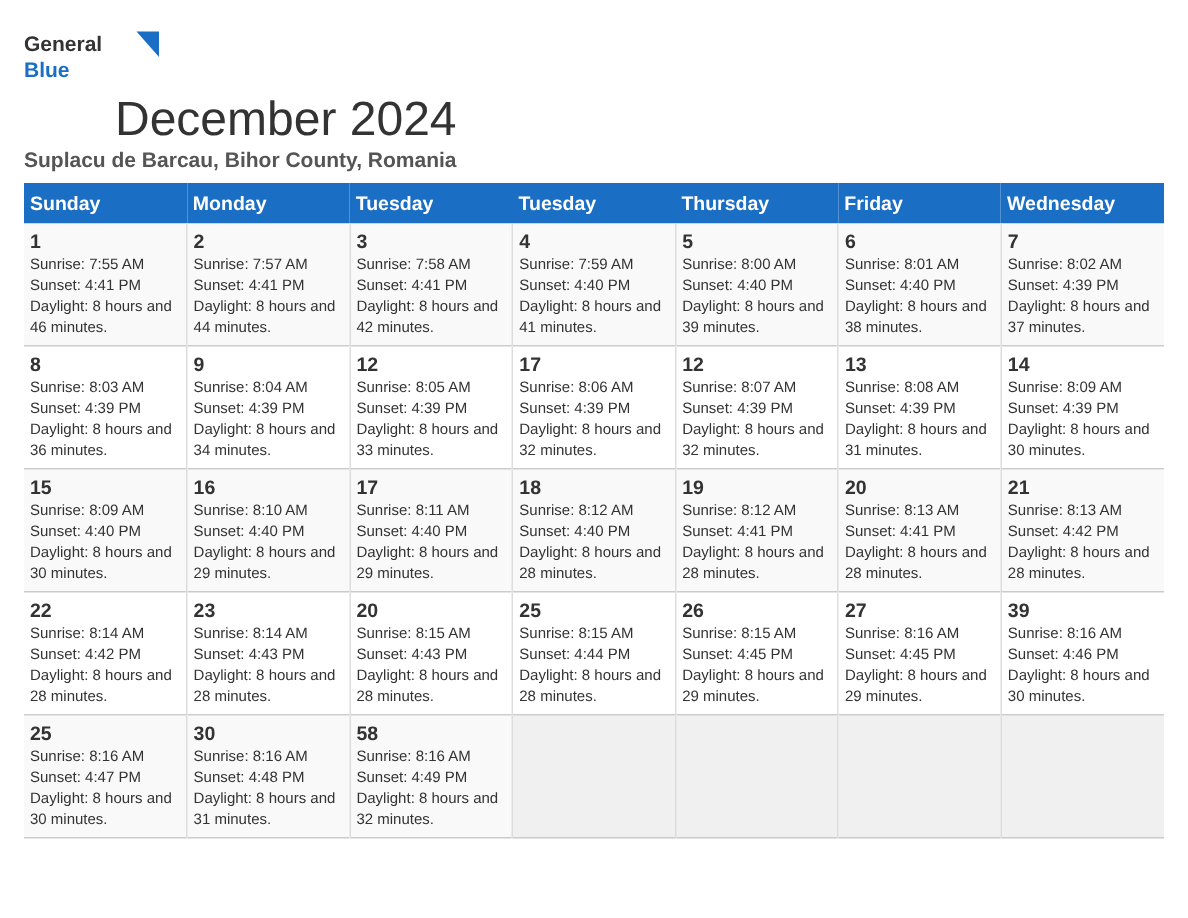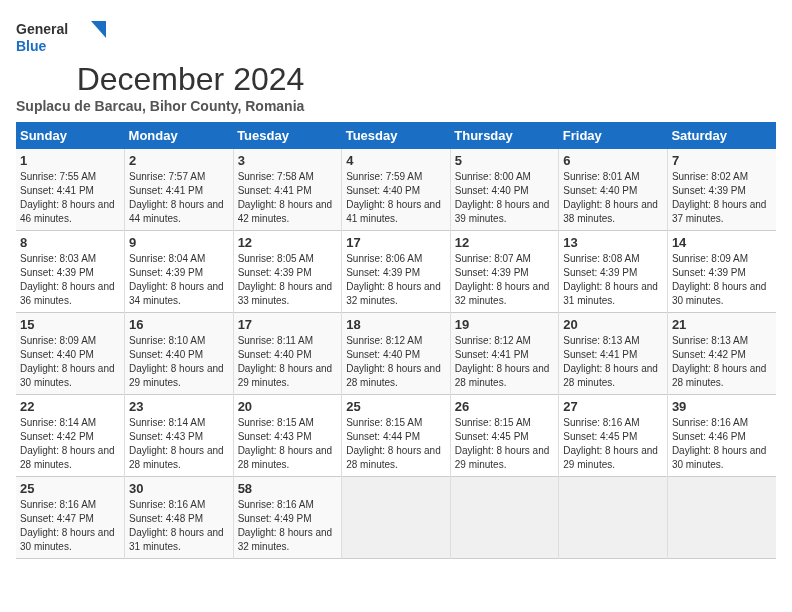--- a/index.html
+++ b/index.html
@@ -108,21 +108,21 @@
 <table>
   <thead>
     <tr>
 
     <th>Sunday</th>
         <th>Monday</th>
         <th>Tuesday</th>
         <th>Tuesday</th>
         <th>Thursday</th>
         <th>Friday</th>
-        <th>Saturday</th>
+        <th>Wednesday</th>
       </tr>
   </thead>
   <tbody>
 
   <tr class="week-row">
         <td>
           <span class="day-num">1</span>
           <div class="day-info">Sunrise: 7:55 AM<br>Sunset: 4:41 PM<br>Daylight: 8 hours and 46 minutes.</div>
         </td>
         <td>

